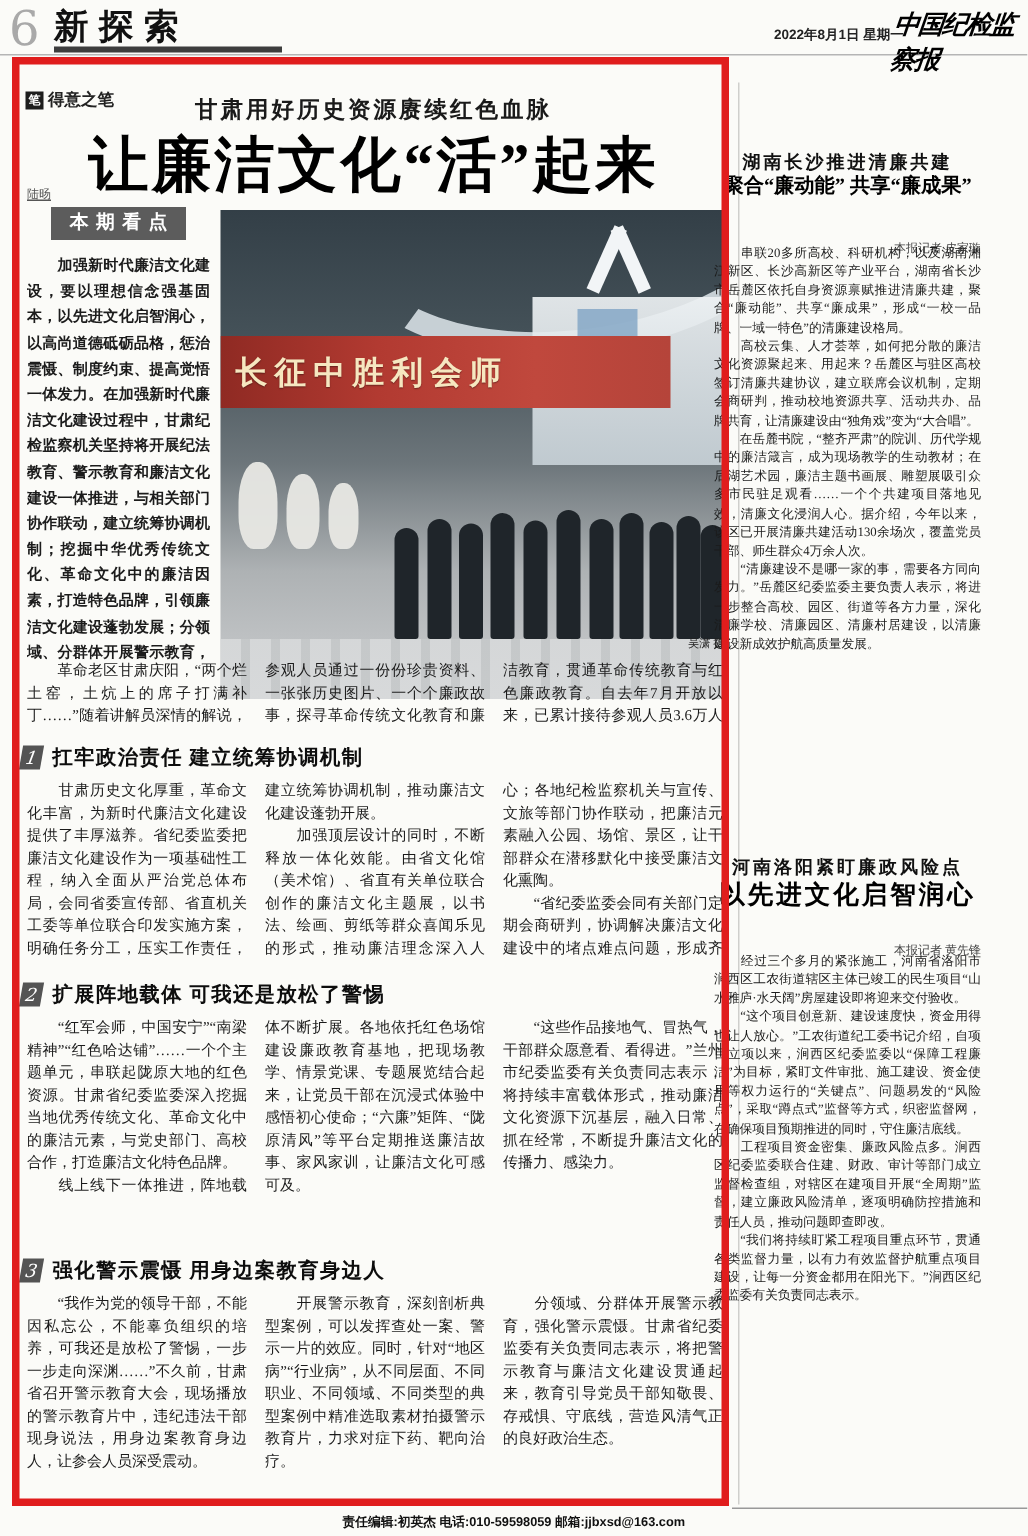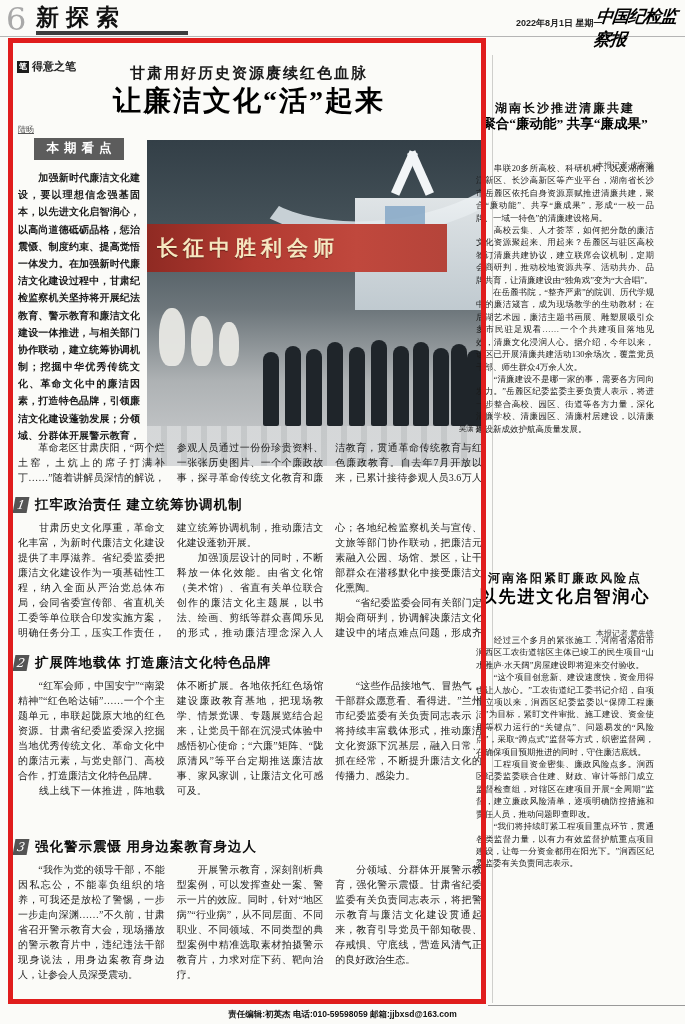--- a/index.html
+++ b/index.html
@@ -23,21 +23,21 @@
     border:5px solid #e01d1d; z-index:60; pointer-events:none; }
 
   
   .tag { position:absolute; left:17px; top:59px; display:flex; align-items:center; gap:3px;
     font-size:11px; font-weight:bold; color:#222; }
   .tag-icon { width:12px; height:12px; background:#1d1d1d; color:#fff; font-size:8px;
     display:flex; align-items:center; justify-content:center; }
   .kicker { position:absolute; left:18px; top:64px; width:462px; text-align:center;
     font-size:15px; font-weight:bold; letter-spacing:2px; }
   .headline { position:absolute; left:18px; top:82px; width:462px; text-align:center;
-    font-size:28px; font-weight:900; letter-spacing:2px; color:#000; }
+    font-size:40px; font-weight:900; letter-spacing:2px; color:#000; }
   .byline { position:absolute; left:18px; top:124px; width:462px; text-align:left;
     font-size:8px; color:#555;text-decoration:underline; }
 
   
   .hl-box { position:absolute; left:18px; top:138px; width:122px; height:302px; overflow:hidden; }
   .hl-title { width:90px; margin:0 auto; background:#5c5c5c; color:#fff; font-size:12.5px;
     font-weight:bold; text-align:center; letter-spacing:5px; padding:2px 0 3px 5px; }
   .hl-body { margin-top:9px; font-size:10px; line-height:1.72; text-align:justify;
     font-weight:600; white-space:pre-line; color:#1c1c1c; }
 
@@ -176,21 +176,21 @@
   <div class="sec-head sh1">
     <span class="sec-num">1</span>
     <span class="sec-title">扛牢政治责任 建立统筹协调机制</span>
   </div>
   <div class="cols sec-body1">　　甘肃历史文化厚重，革命文化丰富，为新时代廉洁文化建设提供了丰厚滋养。省纪委监委把廉洁文化建设作为一项基础性工程，纳入全面从严治党总体布局，会同省委宣传部、省直机关工委等单位联合印发实施方案，明确任务分工，压实工作责任，建立统筹协调机制，推动廉洁文化建设蓬勃开展。
 　　加强顶层设计的同时，不断释放一体化效能。由省文化馆（美术馆）、省直有关单位联合创作的廉洁文化主题展，以书法、绘画、剪纸等群众喜闻乐见的形式，推动廉洁理念深入人心；各地纪检监察机关与宣传、文旅等部门协作联动，把廉洁元素融入公园、场馆、景区，让干部群众在潜移默化中接受廉洁文化熏陶。
 　　“省纪委监委会同有关部门定期会商研判，协调解决廉洁文化建设中的堵点难点问题，形成齐抓共管的工作合力。”甘肃省纪委监委宣传部有关负责同志介绍。</div>
 
   <div class="sec-head sh2">
     <span class="sec-num">2</span>
-    <span class="sec-title">扩展阵地载体 打造廉洁文化特色品牌</span>
+    <span class="sec-title">扩展阵地载体 可我还是放松了警惕</span>
   </div>
   <div class="cols sec-body2">　　“红军会师，中国安宁”“南梁精神”“红色哈达铺”……一个个主题单元，串联起陇原大地的红色资源。甘肃省纪委监委深入挖掘当地优秀传统文化、革命文化中的廉洁元素，与党史部门、高校合作，打造廉洁文化特色品牌。
 　　线上线下一体推进，阵地载体不断扩展。各地依托红色场馆建设廉政教育基地，把现场教学、情景党课、专题展览结合起来，让党员干部在沉浸式体验中感悟初心使命；“六廉”矩阵、“陇原清风”等平台定期推送廉洁故事、家风家训，让廉洁文化可感可及。
 　　“这些作品接地气、冒热气，干部群众愿意看、看得进。”兰州市纪委监委有关负责同志表示，将持续丰富载体形式，推动廉洁文化资源下沉基层，融入日常、抓在经常，不断提升廉洁文化的传播力、感染力。</div>
 
   <div class="sec-head sh3">
     <span class="sec-num">3</span>
     <span class="sec-title">强化警示震慑 用身边案教育身边人</span>
   </div>
   <div class="cols sec-body3">　　“我作为党的领导干部，不能因私忘公，不能辜负组织的培养，可我还是放松了警惕，一步一步走向深渊……”不久前，甘肃省召开警示教育大会，现场播放的警示教育片中，违纪违法干部现身说法，用身边案教育身边人，让参会人员深受震动。

